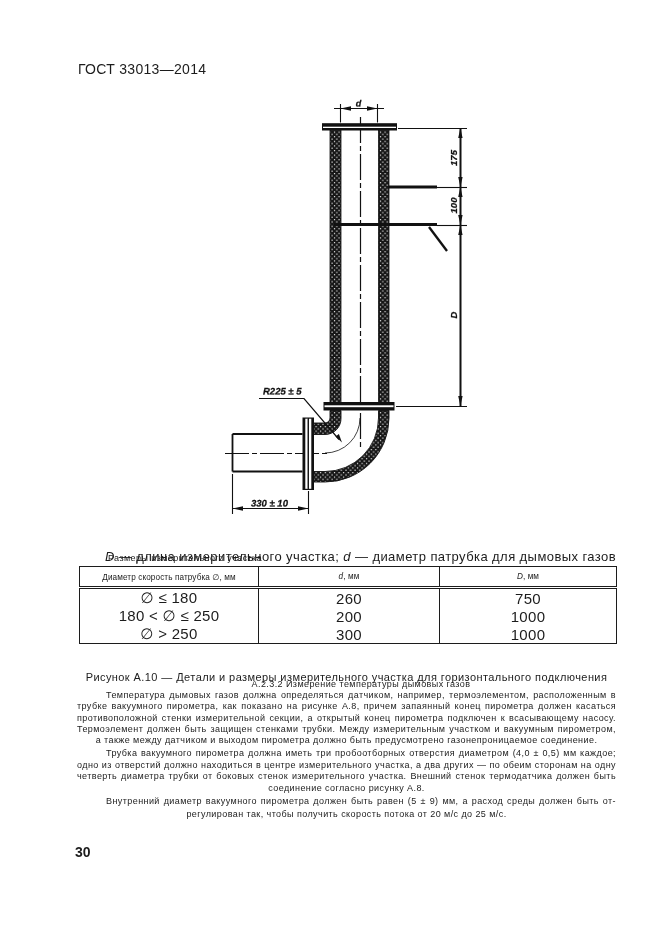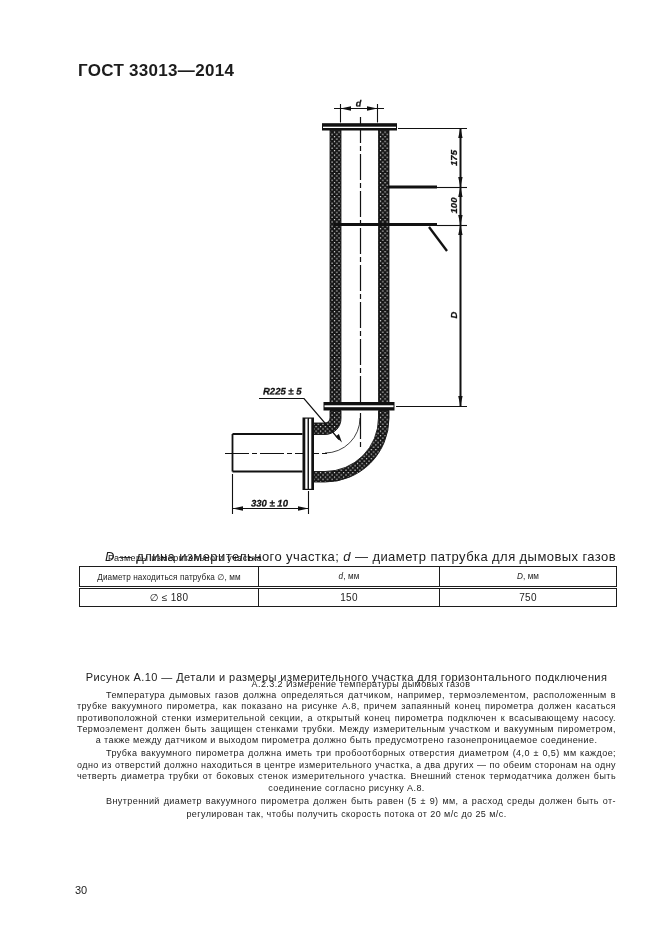--- a/index.html
+++ b/index.html
@@ -1,33 +1,33 @@
 <!DOCTYPE html>
 <html><head>
 <meta charset="utf-8">
 <style>
   html,body{margin:0;padding:0;}
   body{width:661px;height:935px;background:#fff;position:relative;
        font-family:"Liberation Sans",sans-serif;color:#1c1c1c;}
   .abs{position:absolute;}
-  #hdr{left:78px;top:61px;font-size:17px;font-weight:bold;letter-spacing:0.3px;}
+  #hdr{left:78px;top:61px;font-size:14px;font-weight:normal;letter-spacing:0.3px;}
   #cap1{left:105px;top:549px;font-size:13px;letter-spacing:0.42px;}
   #cap2{left:108px;top:552.6px;font-size:9px;letter-spacing:0.42px;}
   #figcap{left:77px;top:653.7px;width:539px;text-align:center;font-size:11px;letter-spacing:0.42px;margin-top:17px;}
   .bl{position:absolute;left:77px;width:539px;font-size:9px;line-height:11px;
       letter-spacing:0.42px;white-space:nowrap;text-align:center;}
   .bl.j{white-space:normal;text-align:justify;text-align-last:justify;height:11px;overflow:hidden;}
   .ind{text-indent:29px;}
-  #pgnum{left:75px;top:884px;font-size:11px;}
+  #pgnum{left:75px;top:844px;font-size:14px;font-weight:bold;}
   table{border-collapse:collapse;}
   #tbl{left:79px;top:566px;}
   #tbl table{width:537px;table-layout:fixed;border:1.4px solid #1c1c1c;border-bottom-width:1.8px;}
   #tbl td{border-left:1px solid #1c1c1c;border-right:1px solid #1c1c1c;
           text-align:center;vertical-align:middle;
-          font-size:10px;letter-spacing:0.3px;padding:0;}
+          font-size:15px;letter-spacing:0.3px;padding:0;}
   #tbl tr.hd td{font-size:8.2px;height:19px;border-bottom:3px double #1c1c1c;letter-spacing:0.1px;}
 </style>
 </head>
 <body>
 <div class="abs" id="hdr">ГОСТ 33013—2014</div>
 
 <svg class="abs" style="left:0;top:0" width="661" height="530" viewBox="0 0 661 530">
   <defs>
     <pattern id="h" width="4.6" height="4.6" patternUnits="userSpaceOnUse">
       <rect width="4.6" height="4.6" fill="#161616"></rect>
@@ -110,28 +110,38 @@
 
 <div class="abs" id="tbl">
 <table>
   <colgroup>
         <col style="width:179px">
         <col style="width:181px">
         <col style="width:177px">
       </colgroup>
   <tbody>
         <tr class="hd">
-          <td>Диаметр находиться патрубка ∅, мм</td>
+          <td>Диаметр скорость патрубка ∅, мм</td>
           <td><i>d</i>, мм</td>
           <td><i>D</i>, мм</td>
         </tr>
   <tr style="height:18.6px">
           <td>∅ ≤ 180</td>
-          <td>150</td>
+          <td>260</td>
           <td>750</td>
+        </tr>
+  <tr style="height:18.3px">
+          <td>180 &lt; ∅ ≤ 250</td>
+          <td>200</td>
+          <td>1000</td>
+        </tr>
+  <tr style="height:18.3px">
+          <td>∅ &gt; 250</td>
+          <td>300</td>
+          <td>1000</td>
         </tr>
 </tbody>
     </table>
 </div>
 
 <div class="abs" id="figcap">Рисунок А.10 — Детали и размеры измерительного участка для горизонтального подключения</div>
 
 <div class="bl ind" style="top:679.3px">А.2.3.2 Измерение температуры дымовых газов</div>
 <div class="bl j ind" style="top:690.3px">Температура дымовых газов должна определяться датчиком, например, термоэлементом, расположенным в</div>
 <div class="bl j" style="top:701.3px">трубке вакуумного пирометра, как показано на рисунке А.8, причем запаянный конец пирометра должен касаться</div>

